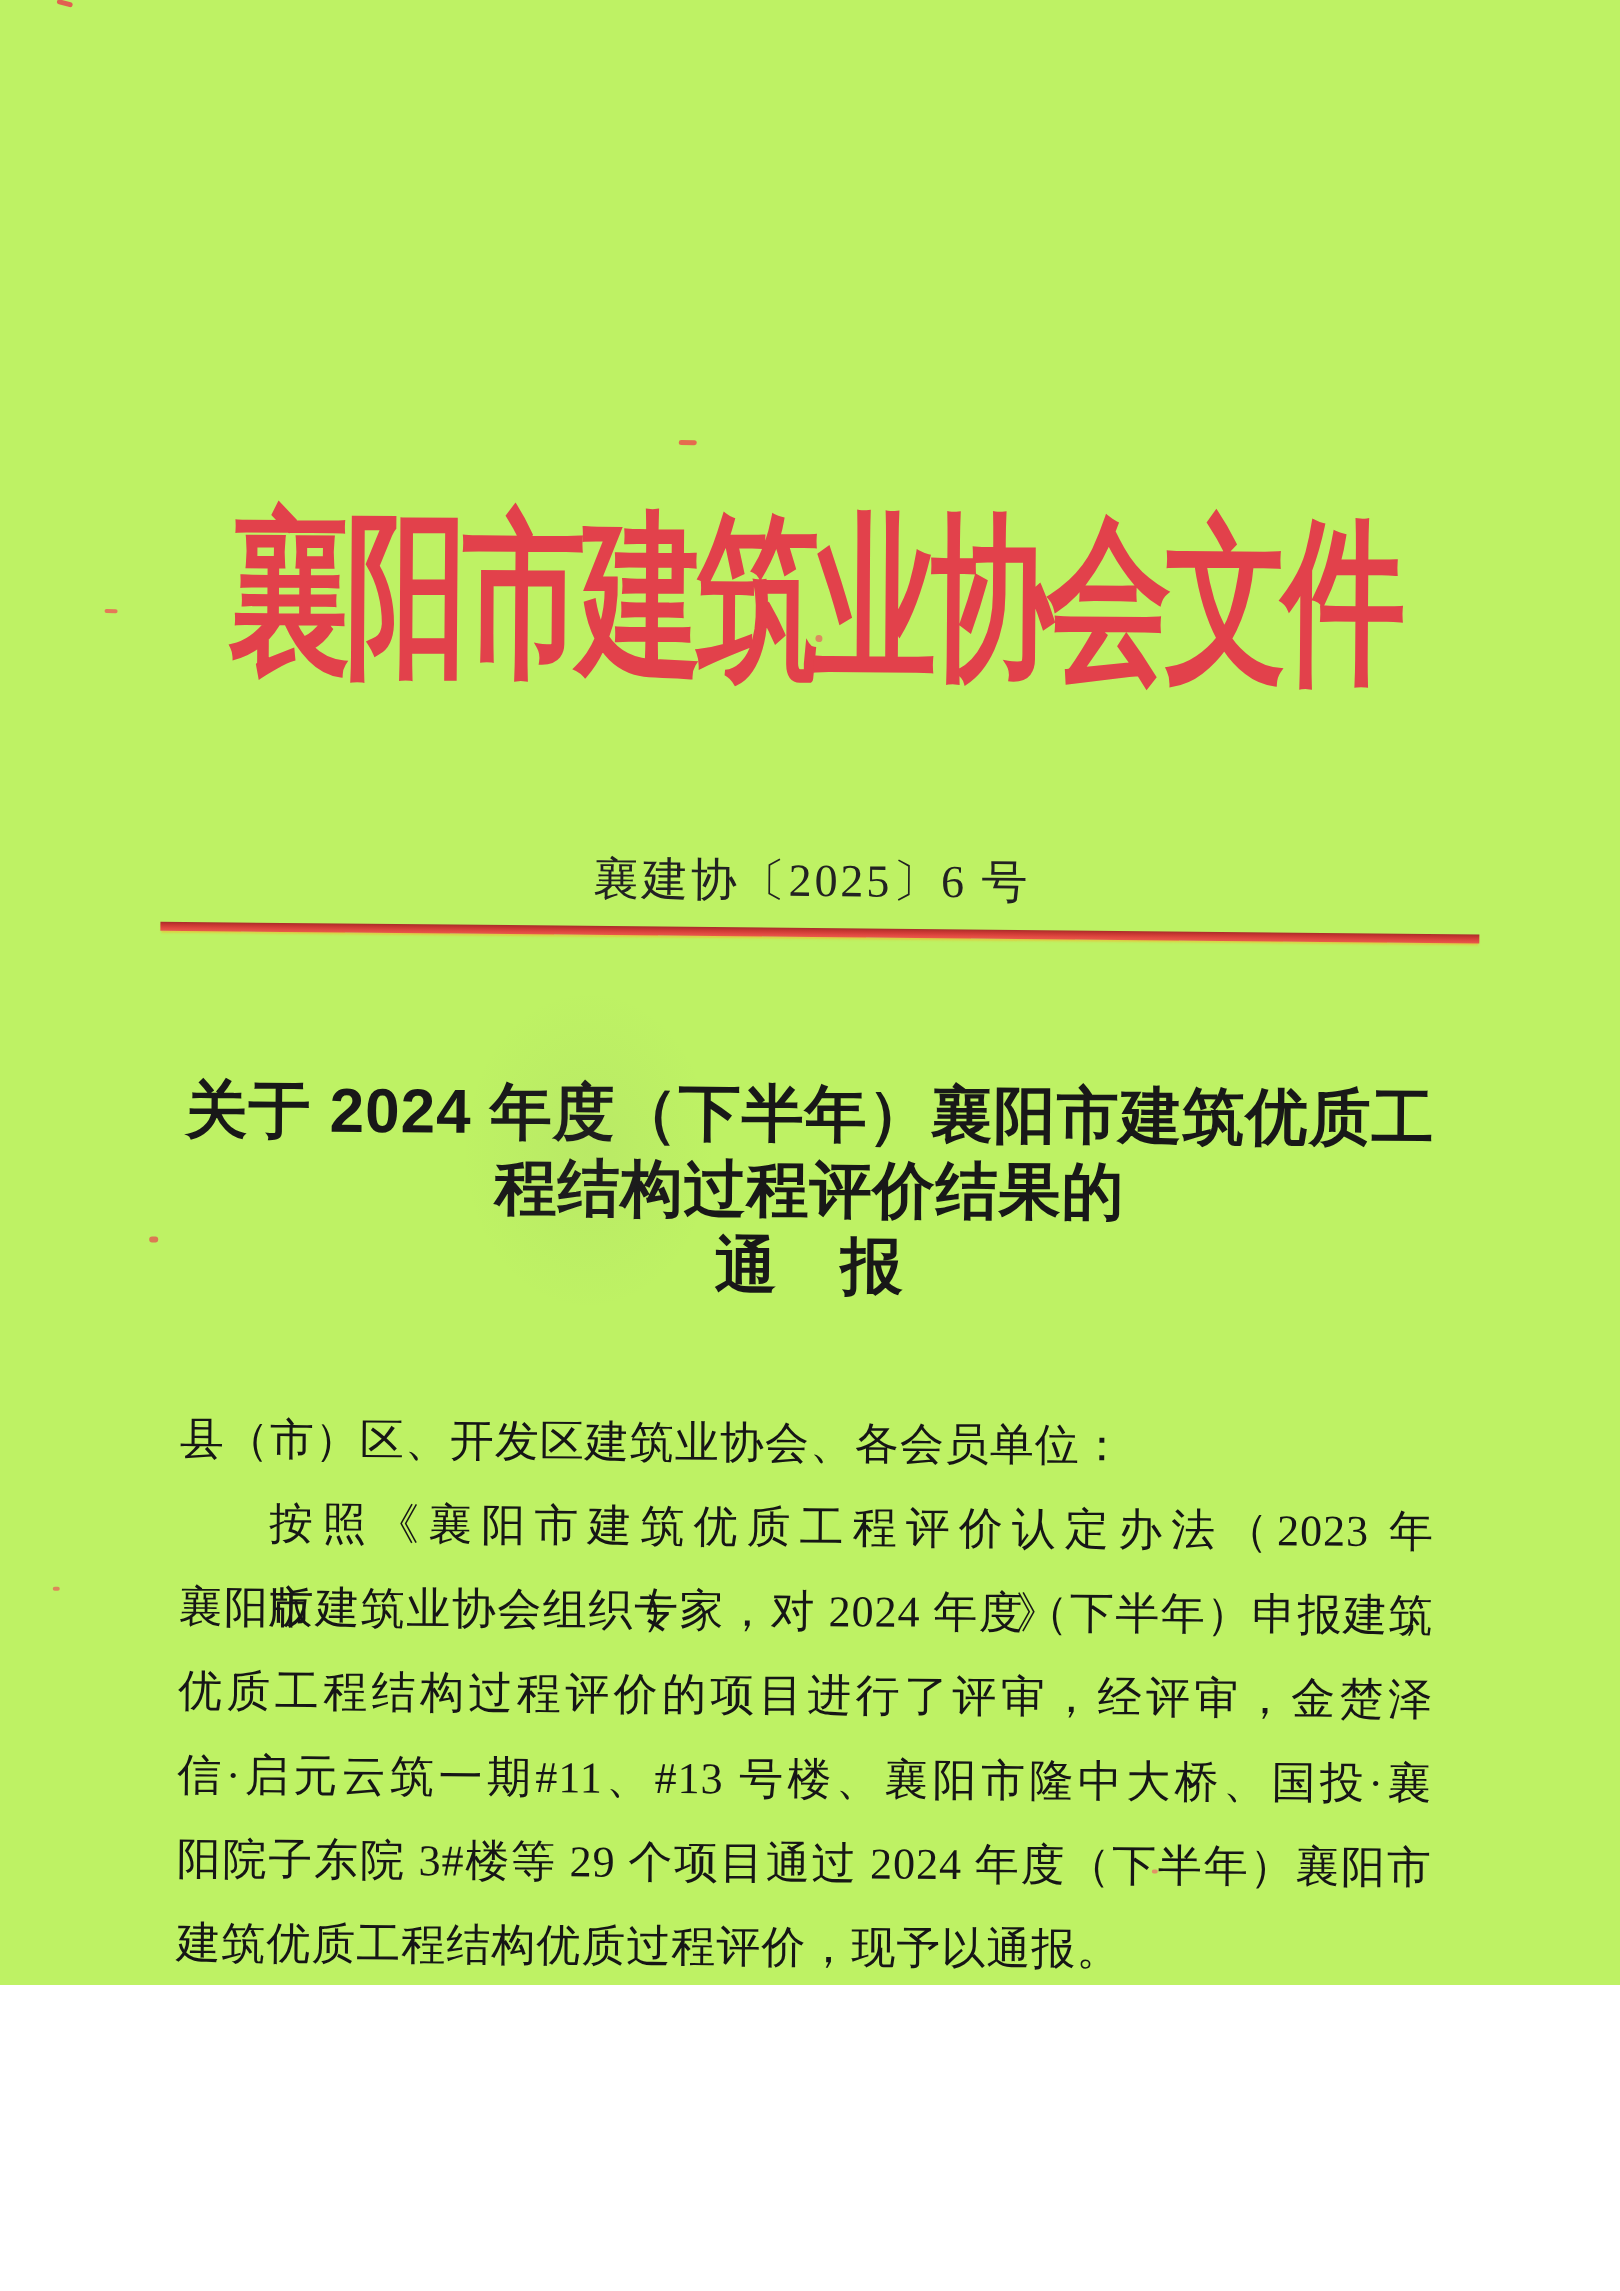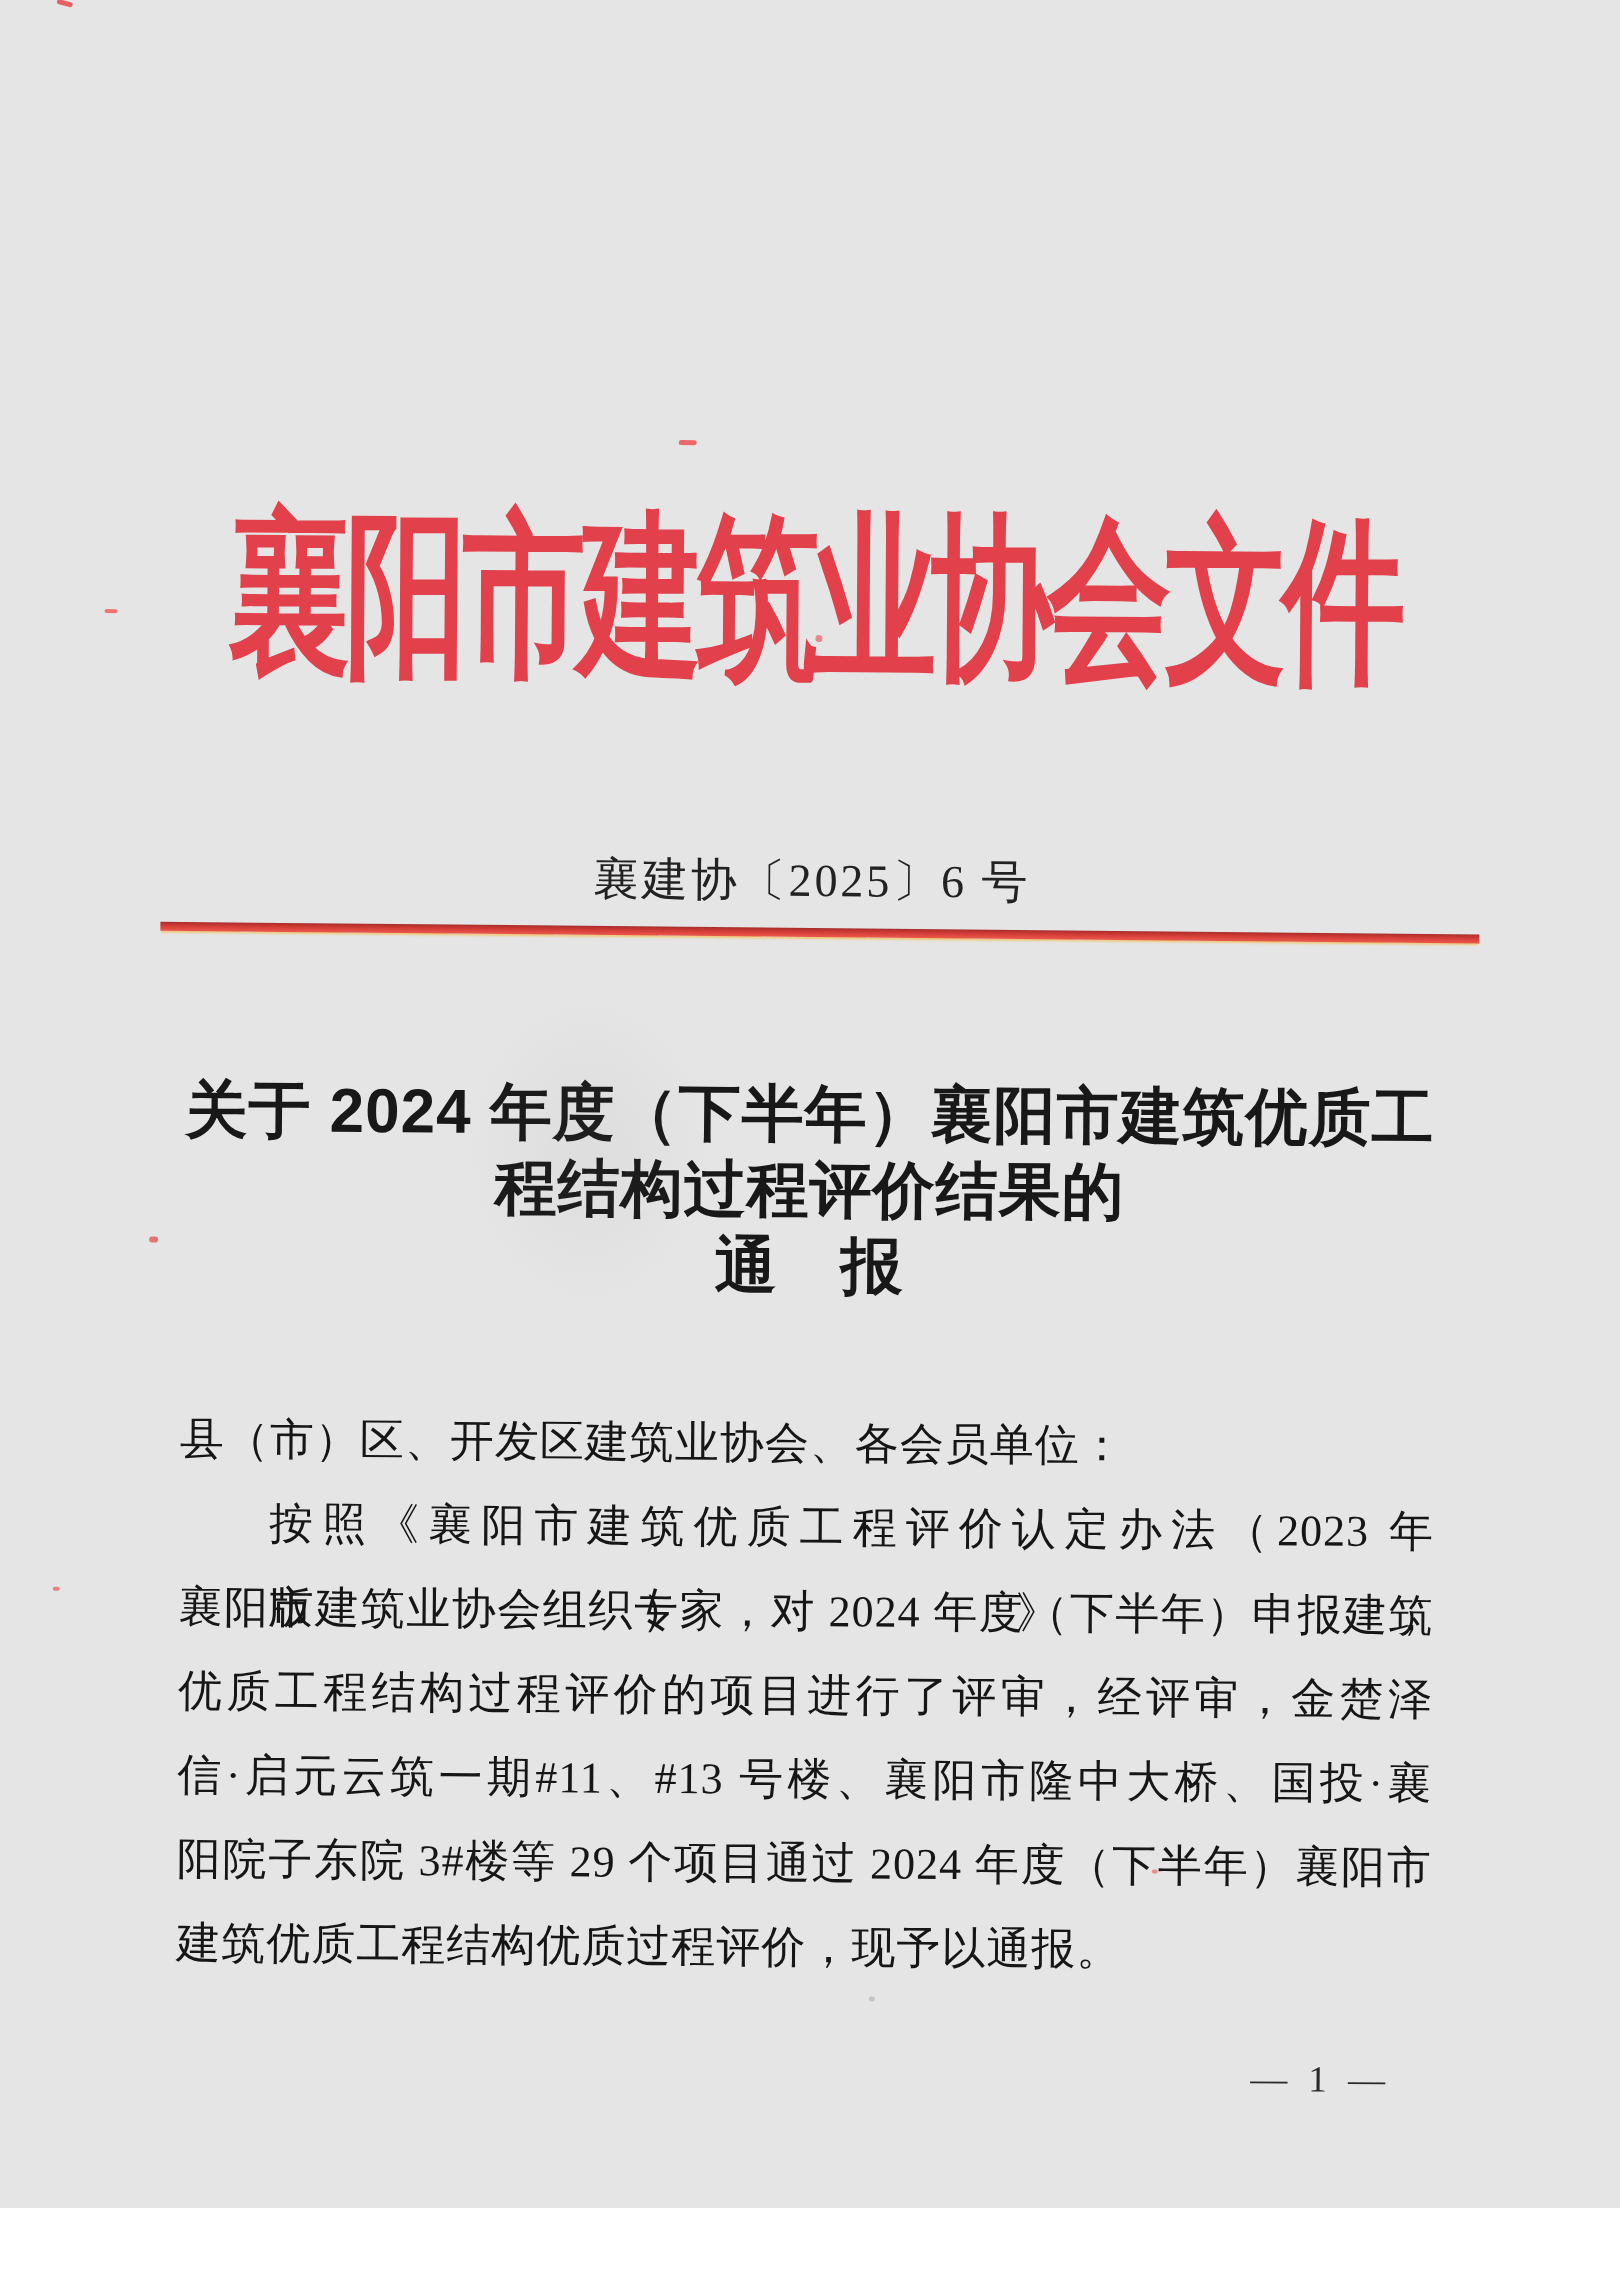--- a/index.html
+++ b/index.html
@@ -1,19 +1,19 @@
 <!DOCTYPE html>
 <html lang="zh"><head>
 <meta charset="utf-8">
 <style>
   html,body{margin:0;padding:0;background:#ffffff;}
   .page{
     position:relative;
-    width:1620px;height:2208px;
-    background:#e5e5e5;
+    width:1620px;height:1985px;
+    background:#bef264;
     overflow:hidden;
     font-family:"Liberation Serif","DejaVu Serif",serif;
     color:#1c1c1c;
   }
   .tilt{
     position:absolute;inset:0;
     transform:rotate(0.4deg);
     transform-origin:810px 1127px;
   }
   

